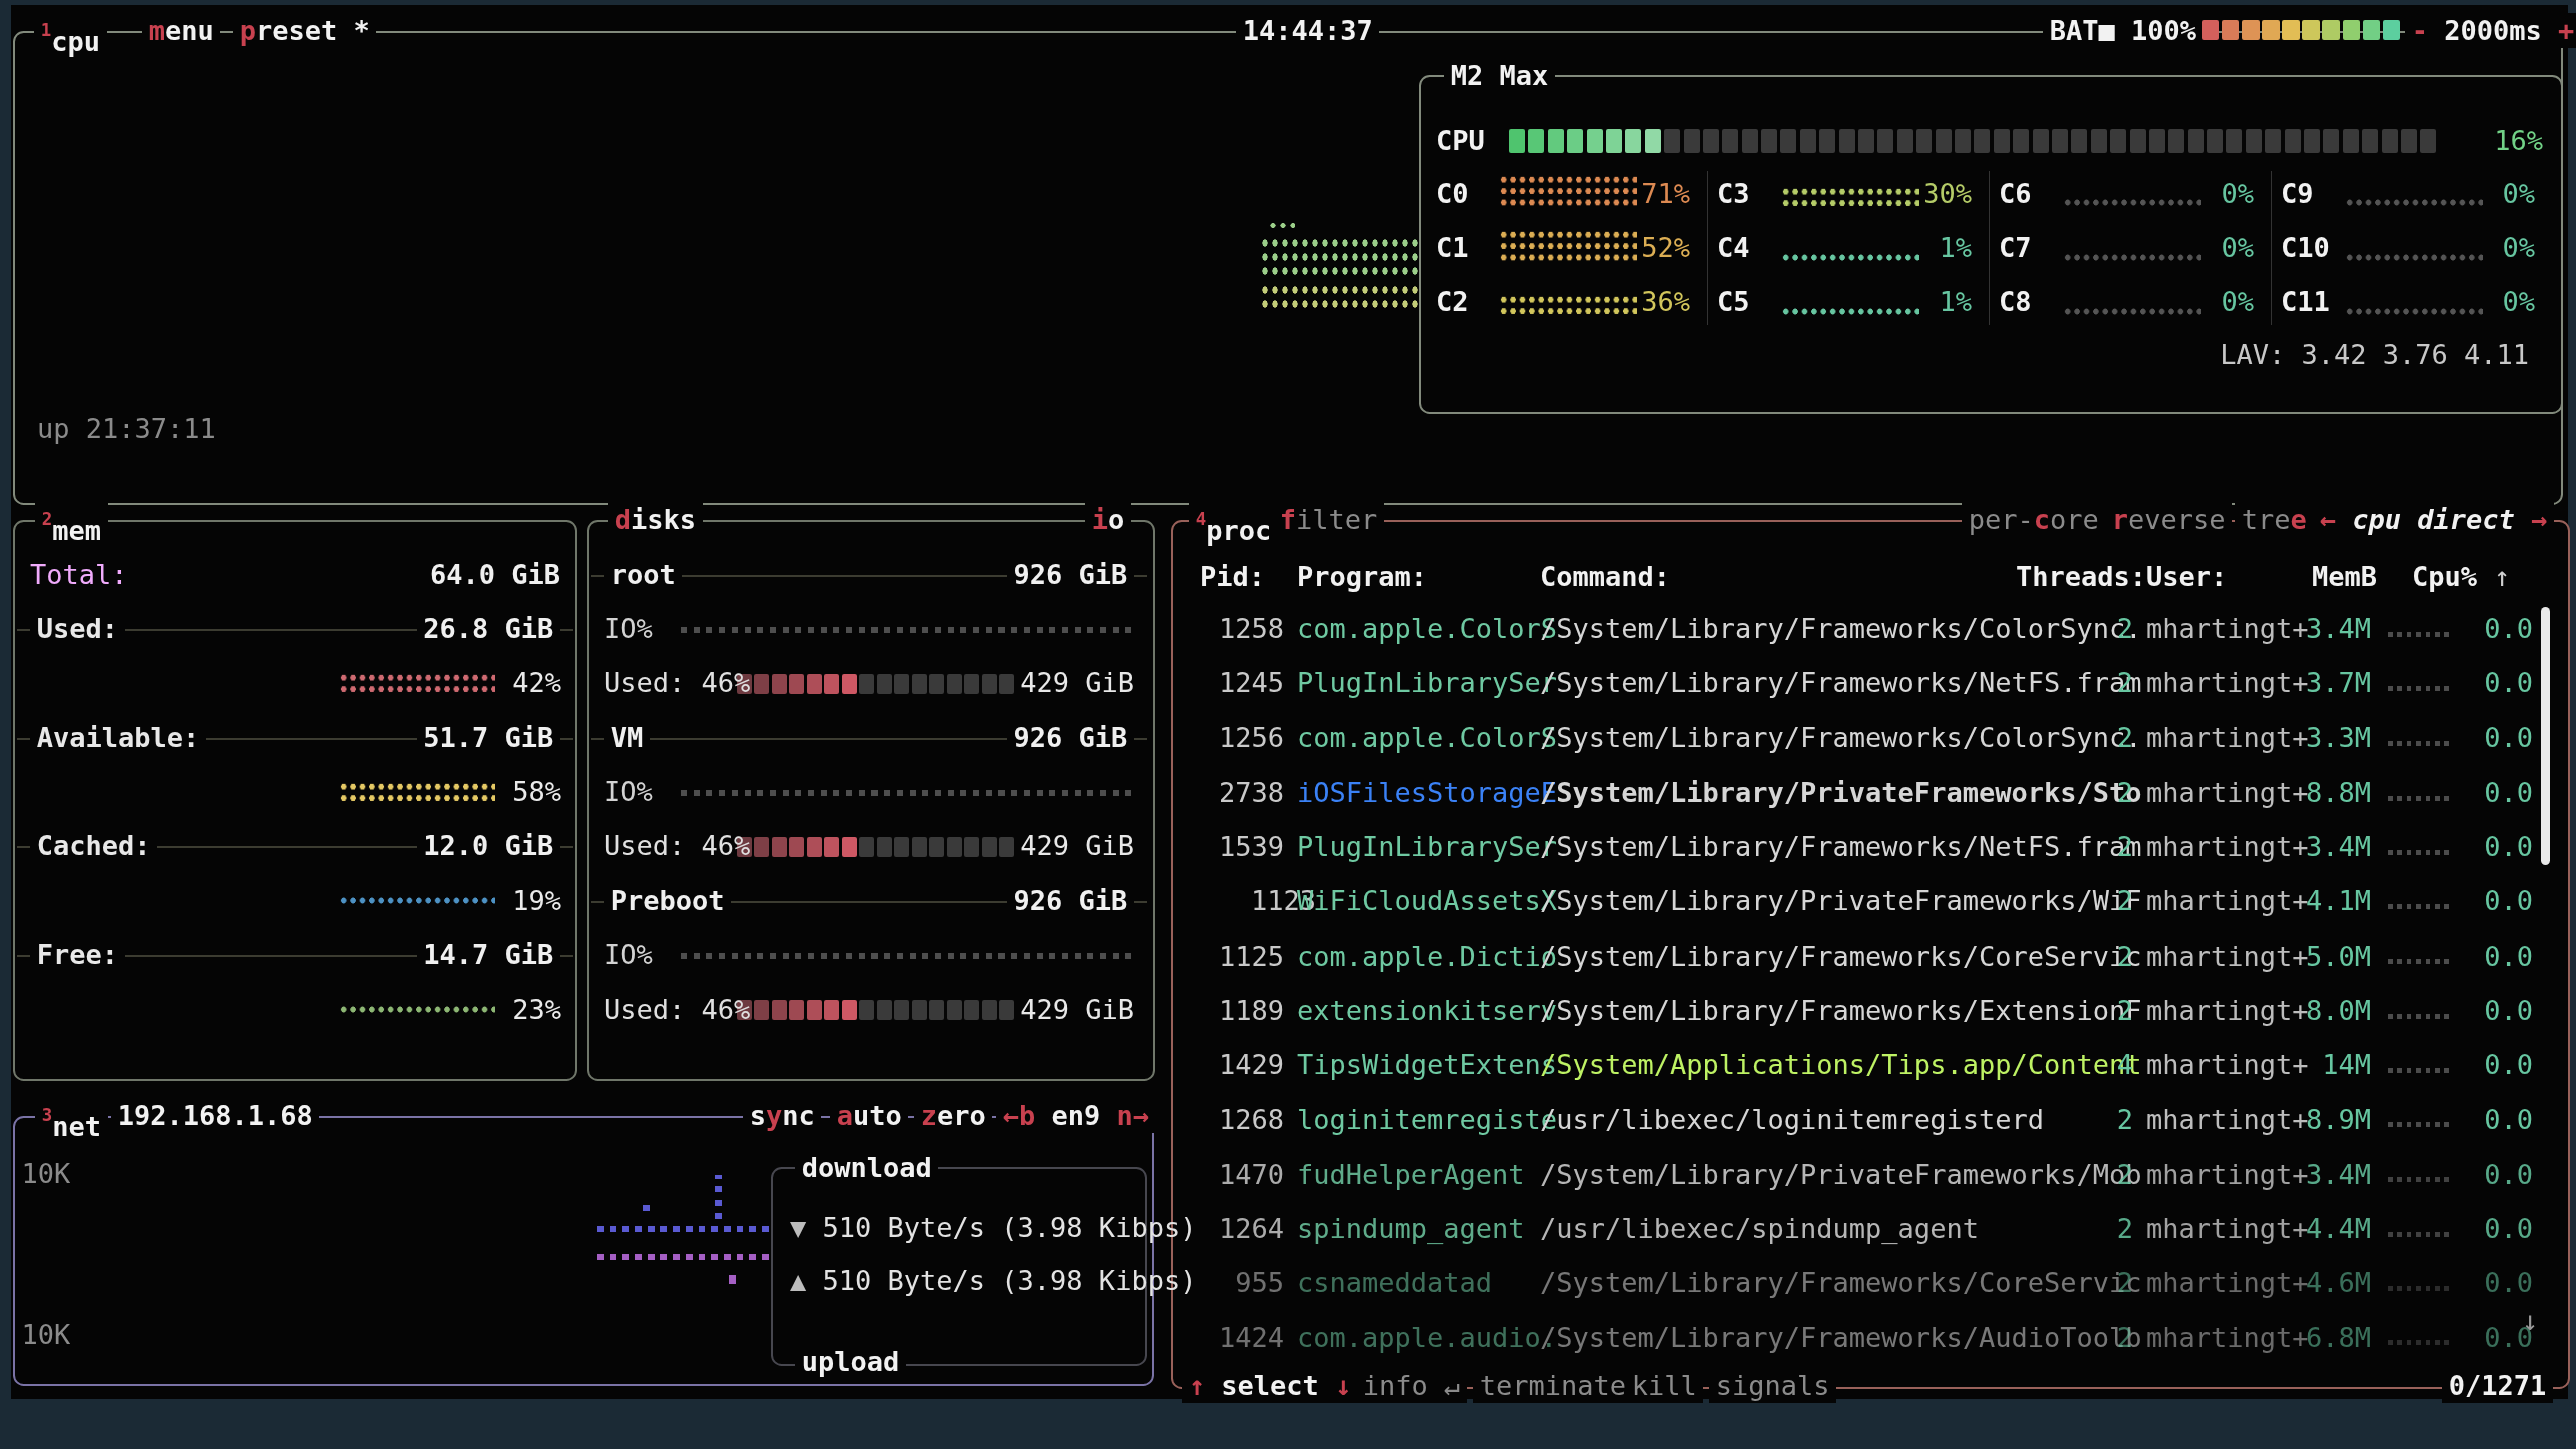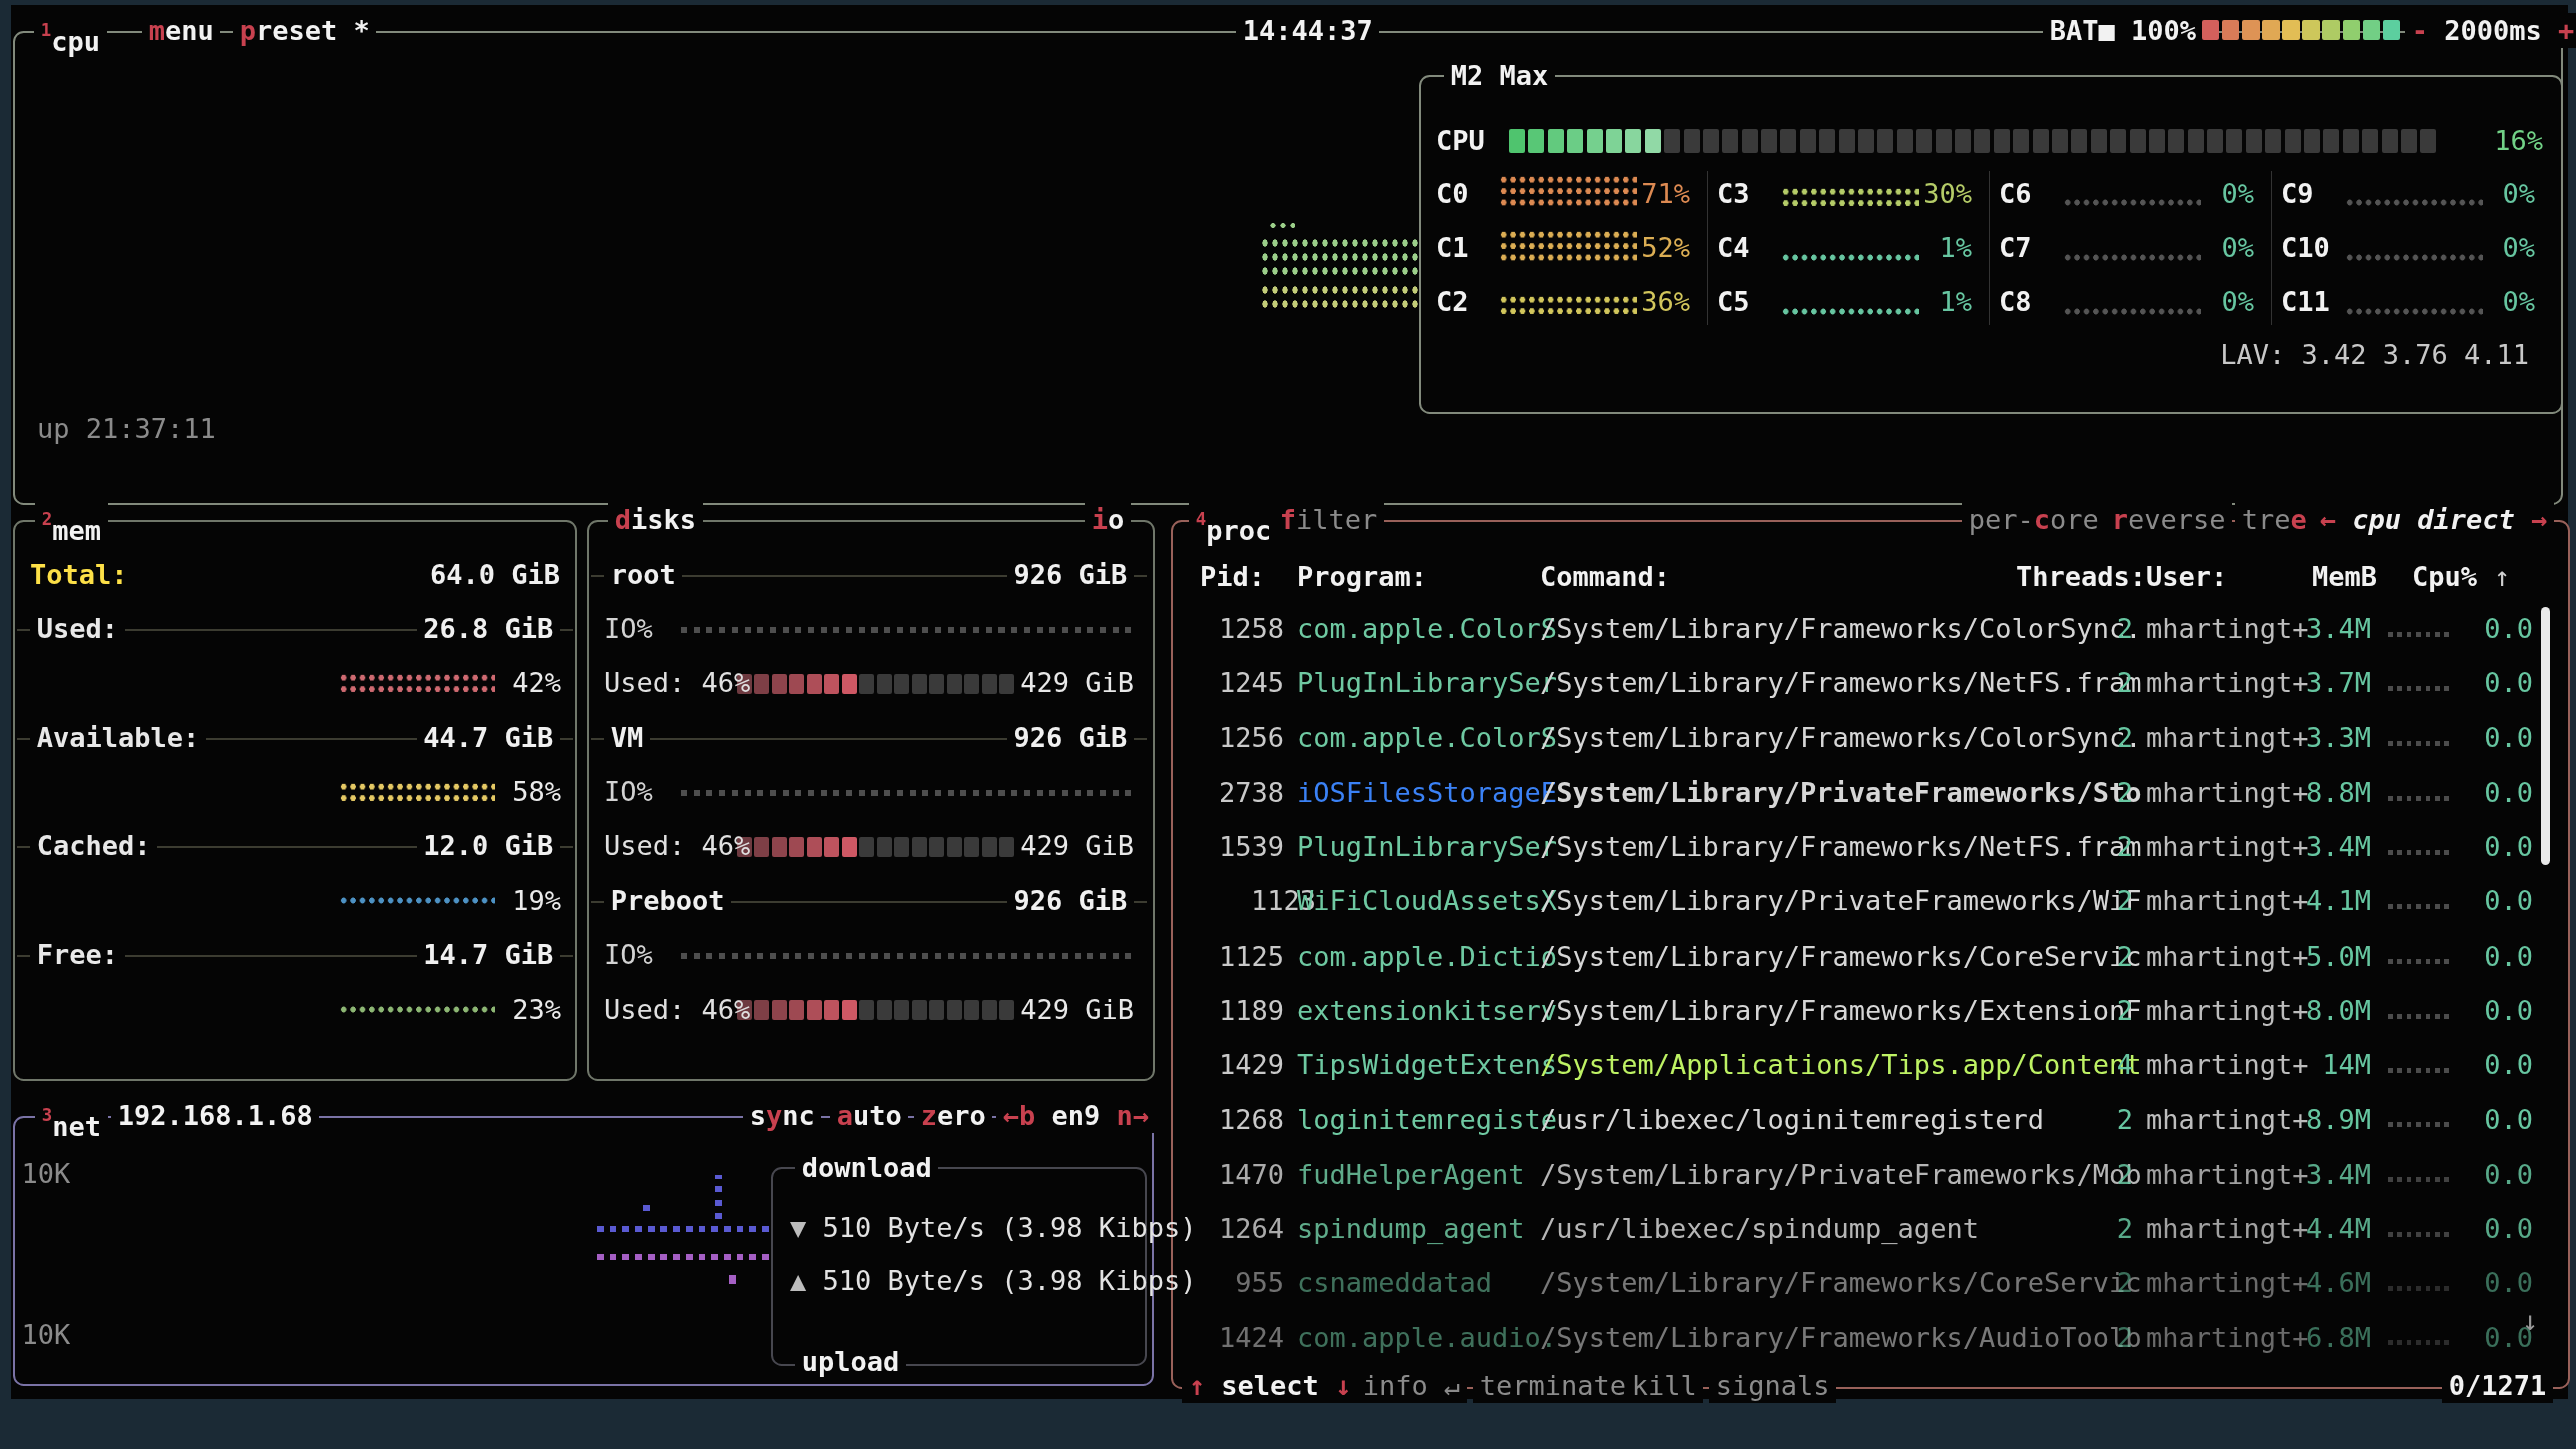--- a/index.html
+++ b/index.html
@@ -217,25 +217,25 @@
 <div class="row rt" style="left: 2194px; top: 286px; width: 60px; color: rgb(103, 198, 161);">0%</div>
 <div class="row w" style="left: 2281px; top: 178px;">C9</div>
 <div class="dots" style="left: 2345px; top: 197px; width: 138px; height: 11.4px; background-image: radial-gradient(rgb(85, 85, 85) 36%, transparent 42%); background-size: 9.4px 11.4px;"></div>
 <div class="row rt" style="left: 2475px; top: 178px; width: 60px; color: rgb(103, 198, 161);">0%</div>
 <div class="row w" style="left: 2281px; top: 232px;">C10</div>
 <div class="dots" style="left: 2345px; top: 252px; width: 138px; height: 11.4px; background-image: radial-gradient(rgb(85, 85, 85) 36%, transparent 42%); background-size: 9.4px 11.4px;"></div>
 <div class="row rt" style="left: 2475px; top: 232px; width: 60px; color: rgb(103, 198, 161);">0%</div>
 <div class="row w" style="left: 2281px; top: 286px;">C11</div>
 <div class="dots" style="left: 2345px; top: 306px; width: 138px; height: 11.4px; background-image: radial-gradient(rgb(85, 85, 85) 36%, transparent 42%); background-size: 9.4px 11.4px;"></div>
 <div class="row rt" style="left: 2475px; top: 286px; width: 60px; color: rgb(103, 198, 161);">0%</div>
-<div class="row" style="left: 30px; top: 559px; width: 530px;"><span style="color: #fde047; font-weight: 700;">Total:</span><span style="color: rgb(240, 240, 240); font-weight: 700; position: absolute; right: 0px; top: 0px;">64.0 GiB</span></div>
+<div class="row" style="left: 30px; top: 559px; width: 530px;"><span style="color: #f0abfc; font-weight: 400;">Total:</span><span style="color: rgb(240, 240, 240); font-weight: 700; position: absolute; right: 0px; top: 0px;">64.0 GiB</span></div>
 <div class="row line-row" style="left: 30px; top: 613px; width: 530px;"><span style="color: rgb(232, 232, 232); font-weight: 700;">Used:</span><span style="color: rgb(240, 240, 240); font-weight: 700; position: absolute; right: 0px; top: 0px;">26.8 GiB</span></div>
 <div class="dots" style="left: 339px; top: 672px; width: 156px; height: 23px; background-image: radial-gradient(rgb(207, 106, 113) 36%, transparent 42%); background-size: 9.4px 11.4px;"></div>
 <div class="row rt" style="left: 480px; top: 667px; width: 81px; color: rgb(234, 234, 234);">42%</div>
-<div class="row line-row" style="left: 30px; top: 722px; width: 530px;"><span style="color: rgb(232, 232, 232); font-weight: 700;">Available:</span><span style="color: rgb(240, 240, 240); font-weight: 700; position: absolute; right: 0px; top: 0px;">44.7 GiB</span></div>
+<div class="row line-row" style="left: 30px; top: 722px; width: 530px;"><span style="color: rgb(232, 232, 232); font-weight: 700;">Available:</span><span style="color: rgb(240, 240, 240); font-weight: 700; position: absolute; right: 0px; top: 0px;">51.7 GiB</span></div>
 <div class="dots" style="left: 339px; top: 781px; width: 156px; height: 23px; background-image: radial-gradient(rgb(229, 201, 100) 36%, transparent 42%); background-size: 9.4px 11.4px;"></div>
 <div class="row rt" style="left: 480px; top: 776px; width: 81px; color: rgb(234, 234, 234);">58%</div>
 <div class="row line-row" style="left: 30px; top: 830px; width: 530px;"><span style="color: rgb(232, 232, 232); font-weight: 700;">Cached:</span><span style="color: rgb(240, 240, 240); font-weight: 700; position: absolute; right: 0px; top: 0px;">12.0 GiB</span></div>
 <div class="dots" style="left: 339px; top: 895px; width: 156px; height: 11.4px; background-image: radial-gradient(rgb(77, 146, 196) 36%, transparent 42%); background-size: 9.4px 11.4px;"></div>
 <div class="row rt" style="left: 480px; top: 885px; width: 81px; color: rgb(234, 234, 234);">19%</div>
 <div class="row line-row" style="left: 30px; top: 939px; width: 530px;"><span style="color: rgb(232, 232, 232); font-weight: 700;">Free:</span><span style="color: rgb(240, 240, 240); font-weight: 700; position: absolute; right: 0px; top: 0px;">14.7 GiB</span></div>
 <div class="dots" style="left: 339px; top: 1004px; width: 156px; height: 11.4px; background-image: radial-gradient(rgb(141, 183, 116) 36%, transparent 42%); background-size: 9.4px 11.4px;"></div>
 <div class="row rt" style="left: 480px; top: 994px; width: 81px; color: rgb(234, 234, 234);">23%</div>
 <div class="row line-row" style="left: 604px; top: 559px; width: 530px;"><span style="color: rgb(240, 240, 240); font-weight: 700;">root</span><span style="color: rgb(240, 240, 240); font-weight: 700; position: absolute; right: 0px; top: 0px;">926 GiB</span></div>
 <div class="row" style="left: 604px; top: 613px;"><span style="color: rgb(210, 210, 210);">IO%</span></div>

